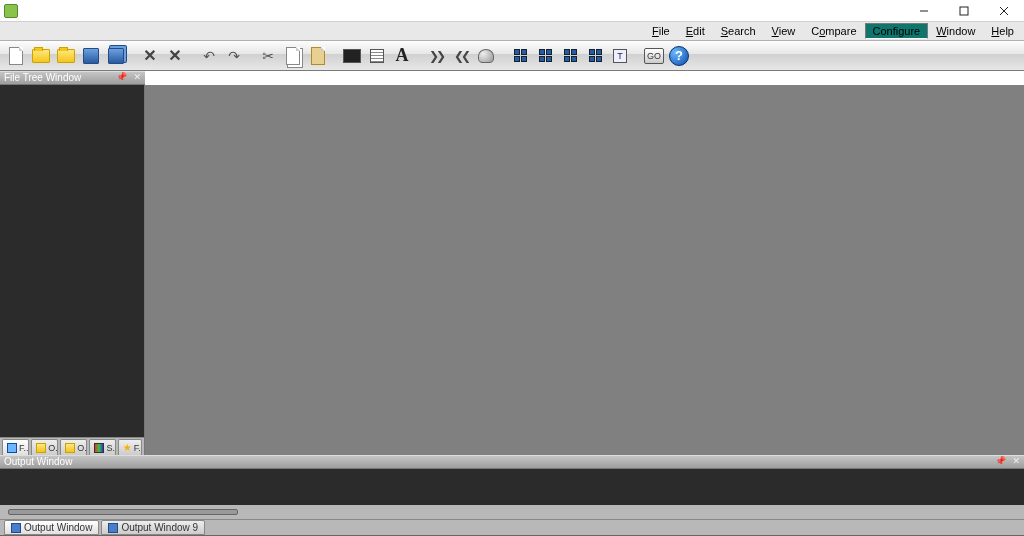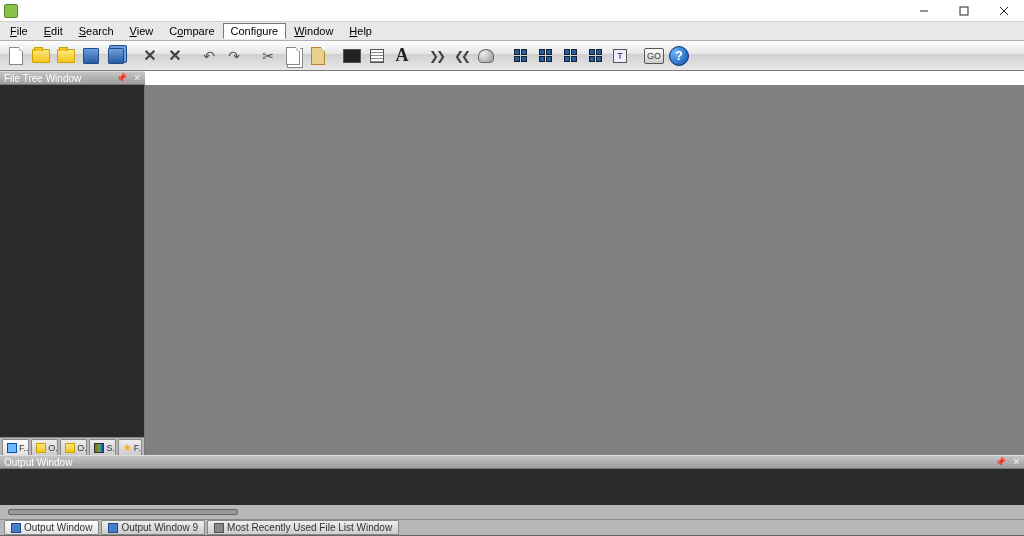--- a/index.html
+++ b/index.html
@@ -7,24 +7,24 @@
   
   
   .titlebar { height: 22px; background: #fff; display: flex; align-items: center; justify-content: space-between; border-bottom: 1px solid #d0d0d0; }
   .titlebar-left { display:flex; align-items:center; padding-left:4px; gap:4px; }
   .app-icon { width:14px; height:14px; background:#8bc34a; border:1px solid #558b2f; border-radius:2px; }
   .titlebar-controls { display:flex; }
   .tb-btn { width:40px; height:22px; display:flex; align-items:center; justify-content:center; color:#333; }
   .tb-btn svg { width:10px; height:10px; stroke:#222; stroke-width:1; fill:none; }
 
   
-  .menubar { height: 19px; background:#e8e8e8; display:flex; align-items:center; padding:0 2px; border-bottom:1px solid #b0b0b0; }
+  .menubar { height: 19px; background:#e8e8e8; display:flex; align-items:center; padding:0 2px; border-bottom:1px solid #b0b0b0;justify-content:flex-end; }
   .menu-item { padding: 2px 8px; cursor:default; color:#000; }
   .menu-item .ul { text-decoration: underline; }
-  .menu-item.active { background:#ffffff; border:1px solid #7a7a7a; border-bottom:1px solid #fff; padding:1px 7px; }
+  .menu-item.active { background:#0f766e; border:1px solid #7a7a7a; border-bottom:1px solid #fff; padding:1px 7px; }
 
   
   .toolbar { height: 30px; background: linear-gradient(#fdfdfd,#e6e6e6 45%,#d0d0d0 46%,#e8e8e8); display:flex; align-items:center; padding:0 4px; border-bottom:1px solid #7a7a7a; gap:1px; }
   .tbtn { width:24px; height:24px; display:flex; align-items:center; justify-content:center; border:1px solid transparent; border-radius:2px; }
   .tsep { width:4px; height:24px; margin:0 2px; }
   .folder-icon { width:18px;height:14px; background:linear-gradient(#ffe680,#f5c518); border:1px solid #c9a400; border-radius:1px; position:relative; }
   .folder-icon::before { content:""; position:absolute; top:-3px; left:1px; width:7px; height:3px; background:#f5c518; border:1px solid #c9a400; border-bottom:none; border-radius:1px 1px 0 0; }
   .paper-icon { width:14px; height:18px; background:#fff; border:1px solid #888; position:relative; }
   .paper-icon::after { content:""; position:absolute; right:-1px; top:-1px; width:0;height:0; border-left:4px solid #ccc; border-top:4px solid #fff;}
   .disk-icon { width:16px;height:16px;background:linear-gradient(#6aa0e0,#2a5aa0);border:1px solid #234b85;border-radius:1px;}
@@ -34,21 +34,21 @@
   .a-icon { font-family: "Times New Roman", serif; font-size:18px; color:#222; font-weight:bold; }
   .dbl-chev { font-size:12px; color:#444; letter-spacing:-3px; }
   .kettle-icon { width:16px;height:14px; background:radial-gradient(circle at 30% 30%,#eee,#999); border-radius:50% 50% 30% 30%; border:1px solid #666; }
   .grid-icon { display:grid; grid-template-columns:repeat(2,6px); grid-template-rows:repeat(2,6px); gap:1px; }
   .grid-icon span { background:#2a5aa0; border:1px solid #123; }
   .t-icon { width:14px;height:14px;border:1px solid #555;background:#eef;display:flex;align-items:center;justify-content:center;font-size:9px;color:#224;}
   .go-icon { width:20px;height:16px;border:1px solid #555;background:linear-gradient(#fff,#ccc);border-radius:2px;display:flex;align-items:center;justify-content:center;font-size:9px;font-weight:normal;color:#333;}
   .help-icon { width:20px;height:20px;border-radius:50%;background:radial-gradient(circle at 30% 30%,#6bb8ff,#0a4da8);display:flex;align-items:center;justify-content:center;color:#fff;font-weight:bold;font-size:13px;border:1px solid #05316e;}
 
   
-  .panel-hdr { height: 14px; background: linear-gradient(#c5c5c5,#9e9e9e); color:#fff; font-size:10px; display:flex; align-items:center; justify-content:space-between; padding:0 4px; border-top:1px solid #ddd; border-bottom:1px solid #777;}
+  .panel-hdr { height: 14px; background: linear-gradient(#c5c5c5,#9e9e9e); color:#fff; font-size:10px; display:flex; justify-content:space-between; padding:0 4px; border-top:1px solid #ddd; border-bottom:1px solid #777;}
   .panel-hdr-ctrls { display:flex; gap:6px; }
   .pin-icon, .close-sm { font-size:9px; color:#eee; cursor:default; }
 
   
   .main { display:flex; height: calc(536px - 22px - 19px - 30px - 14px - 36px - 14px - 17px - 14px); }
   .filetree { width:145px; display:flex; flex-direction:column; border-right:1px solid #777; background:#b8b8b8;}
   .filetree-body { flex:1; background:#2b2b2b; }
   .filetree-tabs { height:18px; background:#b8b8b8; display:flex; align-items:flex-end; padding:0 2px; gap:2px; border-top:1px solid #888;}
   .ft-tab { height:16px; padding:0 4px; display:flex; align-items:center; gap:2px; background:linear-gradient(#eee,#ccc); border:1px solid #888; border-bottom:none; border-radius:2px 2px 0 0; font-size:9px; color:#333; white-space:nowrap; overflow:hidden; max-width:30px;}
   .ft-tab.active { background:linear-gradient(#fff,#e0e0e0); }
@@ -264,17 +264,13 @@
 </div>
 <div class="output-tabs">
   <div class="out-tab active">
       <span class="out-ico"></span>
       <span>Output Window</span>
     </div>
   <div class="out-tab">
       <span class="out-ico"></span>
       <span>Output Window 9</span>
     </div>
-  <div class="out-tab">
-      <span class="out-ico g"></span>
-      <span>Most Recently Used File List Window</span>
-    </div>
 </div>
 
 </body></html>

